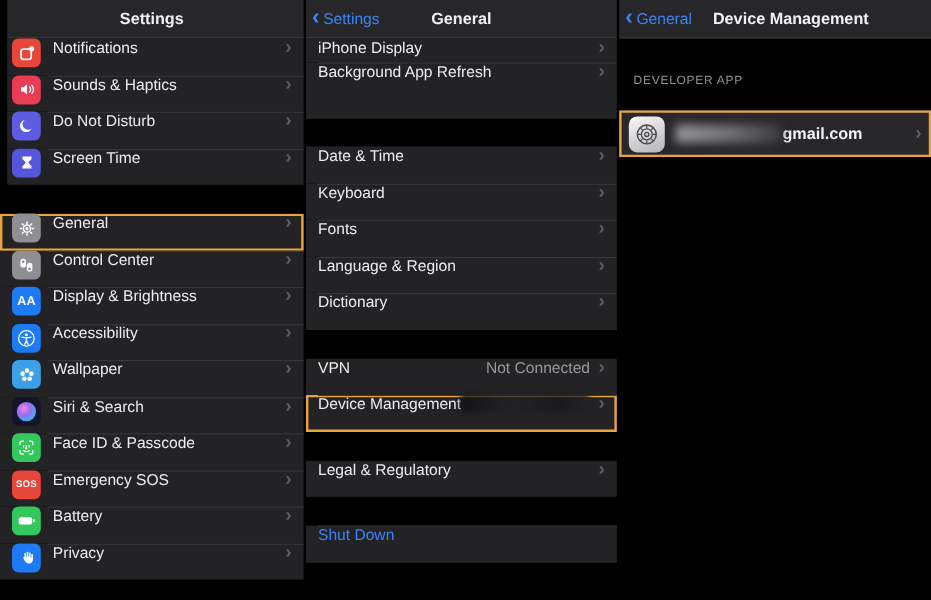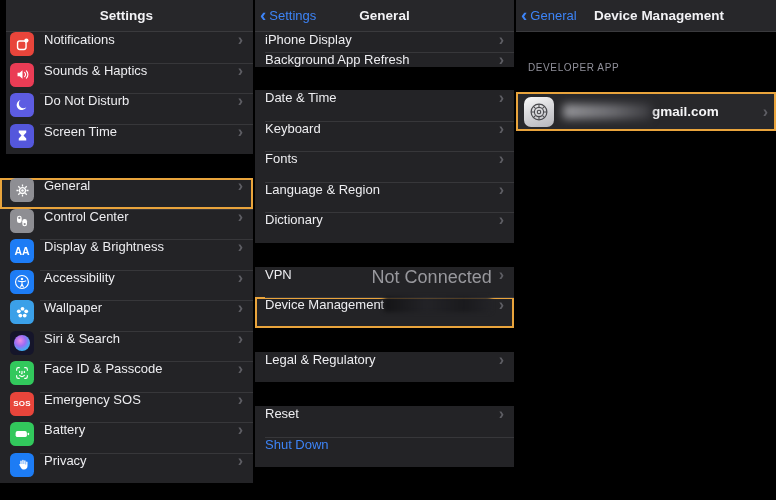--- a/index.html
+++ b/index.html
@@ -18,21 +18,21 @@
   .back-chev{font-size:19px;font-weight:bold;margin-right:3px;line-height:1;position:relative;top:-1px;}
   .back-chev::before{content:"‹";}
 
   .row{height:30.5px;background:#232326;display:flex;
        padding:0 10px;position:relative;box-sizing:border-box;}
   .lp .row:not(.first)::before{content:"";position:absolute;top:0;left:40px;right:0;height:1px;background:#37373a;}
   .mp .row:not(.first)::before{content:"";position:absolute;top:0;left:10px;right:0;height:1px;background:#37373a;}
   .row.short{height:20px;}
   .label{font-size:13px;color:#ededf0;white-space:nowrap;}
   .label.blue{color:#3d84f7;}
-  .value{margin-left:auto;font-size:18px;color:#98989d;margin-right:7px;}
+  .value{margin-left:auto;font-size:13px;color:#98989d;margin-right:7px;}
   .chev-r{margin-left:auto;color:#5e5e64;font-size:16px;font-weight:bold;line-height:1;}
   .chev-r::after{content:"›";}
   .chev-r.nomargin{margin-left:6px;}
   .gap{background:#000;}
   .g24{height:24px;} .g23{height:23px;}
   .hl{box-shadow:inset 0 0 0 2px #e9a43c;}
 
   .ic{width:24px;height:24px;border-radius:5.5px;margin-right:10px;flex:none;
       display:flex;align-items:center;justify-content:center;overflow:hidden;}
   .ic svg{display:block;}
@@ -218,21 +218,21 @@
         <span class="back-chev"></span>
         <span>Settings</span>
       </span>
       <span class="hdr-title">General</span>
     </div>
 
     <div class="row short first">
       <span class="label">iPhone Display</span>
       <span class="chev-r"></span>
     </div>
-    <div class="row" style="height:15px">
+    <div class="row" style="height:47px">
       <span class="label">Background App Refresh</span>
       <span class="chev-r"></span>
     </div>
 
     <div class="gap g23"></div>
 
     <div class="row first">
       <span class="label">Date &amp; Time</span>
       <span class="chev-r"></span>
     </div>
@@ -268,24 +268,20 @@
 
     <div class="gap g24"></div>
 
     <div class="row first">
       <span class="label">Legal &amp; Regulatory</span>
       <span class="chev-r"></span>
     </div>
 
     <div class="gap g24"></div>
 
-    <div class="row first">
-      <span class="label">Reset</span>
-      <span class="chev-r"></span>
-    </div>
     <div class="row">
       <span class="label blue">Shut Down</span>
     </div>
   </div>
 
   <div class="panel rp" id="p-right">
     <div class="hdr">
       <span class="back">
         <span class="back-chev"></span>
         <span>General</span>

